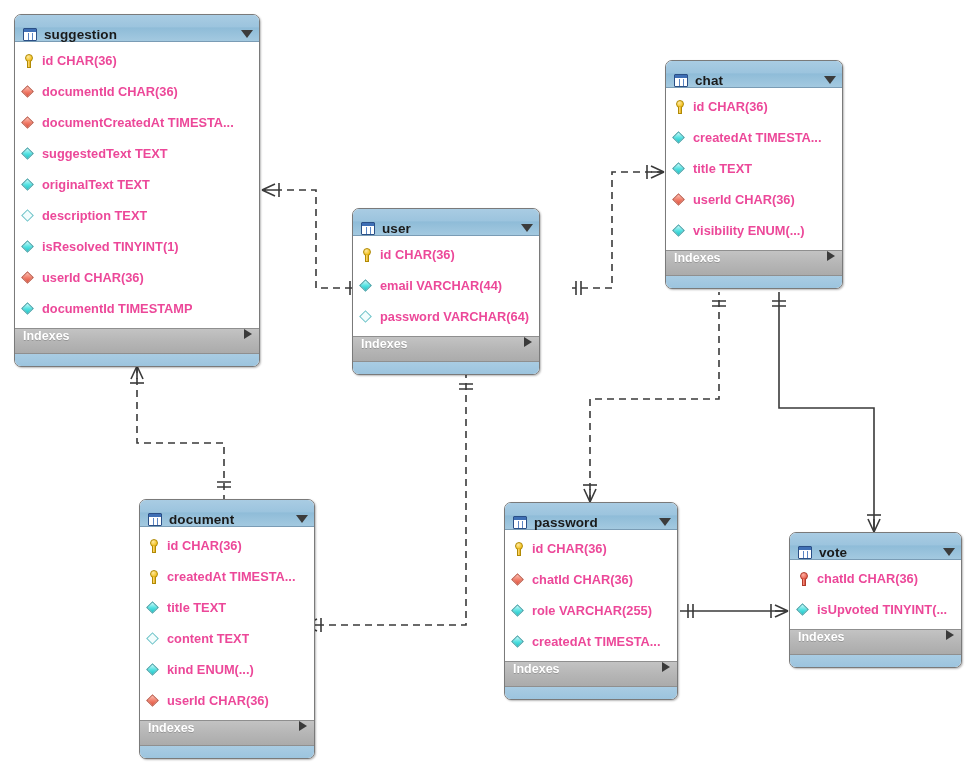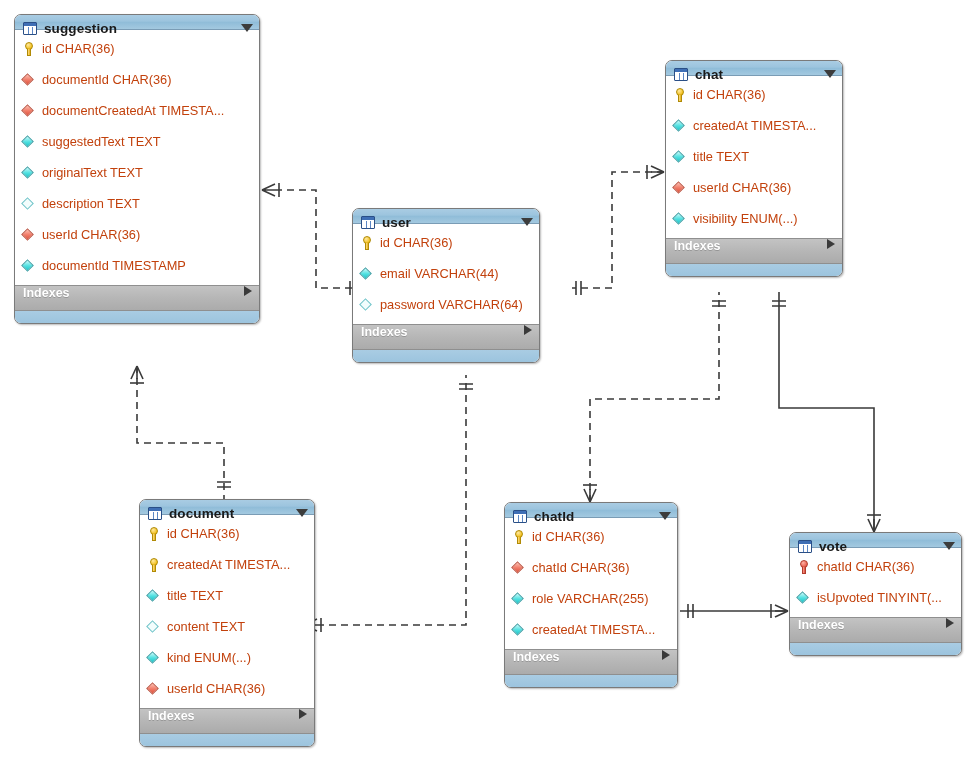--- a/index.html
+++ b/index.html
@@ -22,21 +22,21 @@
     box-sizing: border-box;
     border: 1px solid #7a7a7a;
     border-radius: 7px;
     background: #ffffff;
     box-shadow: 1px 1px 2px rgba(0,0,0,0.28);
     overflow: hidden;
     z-index: 5;
   }
   .tbl-header {
     position: relative;
-    height: 15px;
+    height: 27px;
     box-sizing: border-box;
     display: flex;
     align-items: center;
     padding: 12px 6px 0 8px;
     background: linear-gradient(to bottom, #a9cce3 0%, #9cc4de 45%, #8fbcd8 50%, #a3c9e0 100%);
     border-bottom: 1px solid #7a9cb5;
   }
   .tbl-icon {
     width: 14px;
     height: 13px;
@@ -87,23 +87,24 @@
   .col-row {
     display: flex;
     align-items: center;
     height: 31px;
     padding: 0 7px 0 8px;
     box-sizing: border-box;
     white-space: nowrap;
   }
   .col-label {
     font-size: 12.8px;
-    color: #c2410c;
+    color: #ec4899;
     overflow: hidden;
     text-overflow: clip;
+    font-weight: bold;
   }
 
   
   .ci {
     flex: 0 0 auto;
     margin-right: 7px;
     position: relative;
     width: 12px;
     height: 14px;
   }
@@ -319,20 +320,24 @@
       </div>
       <div class="col-row">
         <span class="ci dia cyan"></span>
         <span class="col-label">originalText TEXT</span>
       </div>
       <div class="col-row">
         <span class="ci dia hollow"></span>
         <span class="col-label">description TEXT</span>
       </div>
       <div class="col-row">
+        <span class="ci dia cyan"></span>
+        <span class="col-label">isResolved TINYINT(1)</span>
+      </div>
+      <div class="col-row">
         <span class="ci dia red"></span>
         <span class="col-label">userId CHAR(36)</span>
       </div>
       <div class="col-row">
         <span class="ci dia cyan"></span>
         <span class="col-label">documentId TIMESTAMP</span>
       </div>
     </div>
     <div class="tbl-indexes">
       <span class="idx-label">Indexes</span>
@@ -438,21 +443,21 @@
     <div class="tbl-indexes">
       <span class="idx-label">Indexes</span>
       <span class="idx-arrow"></span>
     </div>
     <div class="tbl-footer"></div>
   </div>
 
   <div class="table-box" style="left:504px; top:502px; width:174px;">
     <div class="tbl-header">
       <span class="tbl-icon"></span>
-      <span class="tbl-title">chatId</span>
+      <span class="tbl-title">password</span>
       <span class="tbl-collapse"></span>
     </div>
     <div class="tbl-cols">
       <div class="col-row">
         <span class="ci key"></span>
         <span class="col-label">id CHAR(36)</span>
       </div>
       <div class="col-row">
         <span class="ci dia red"></span>
         <span class="col-label">chatId CHAR(36)</span>

